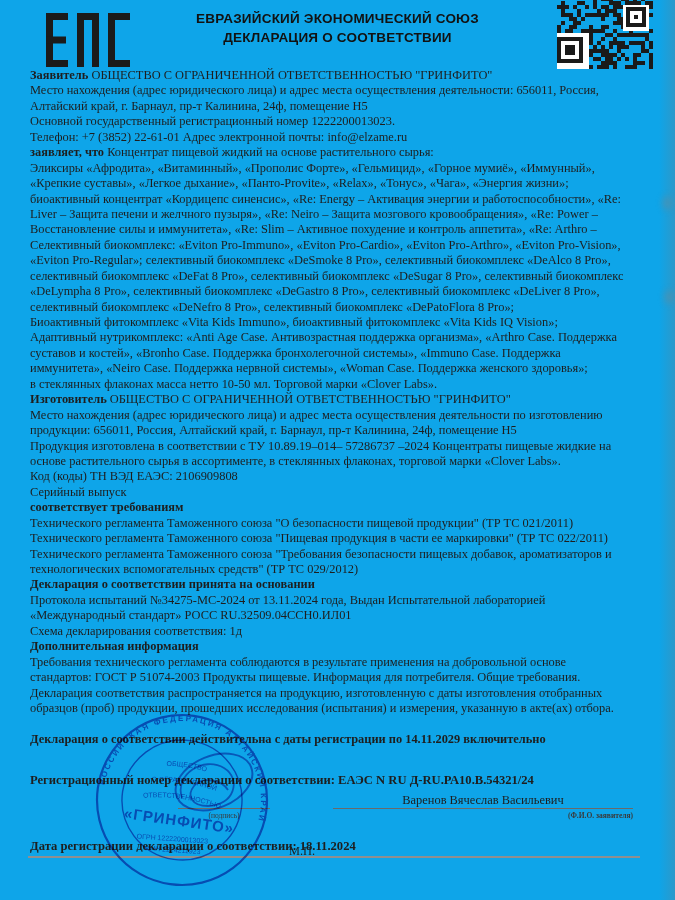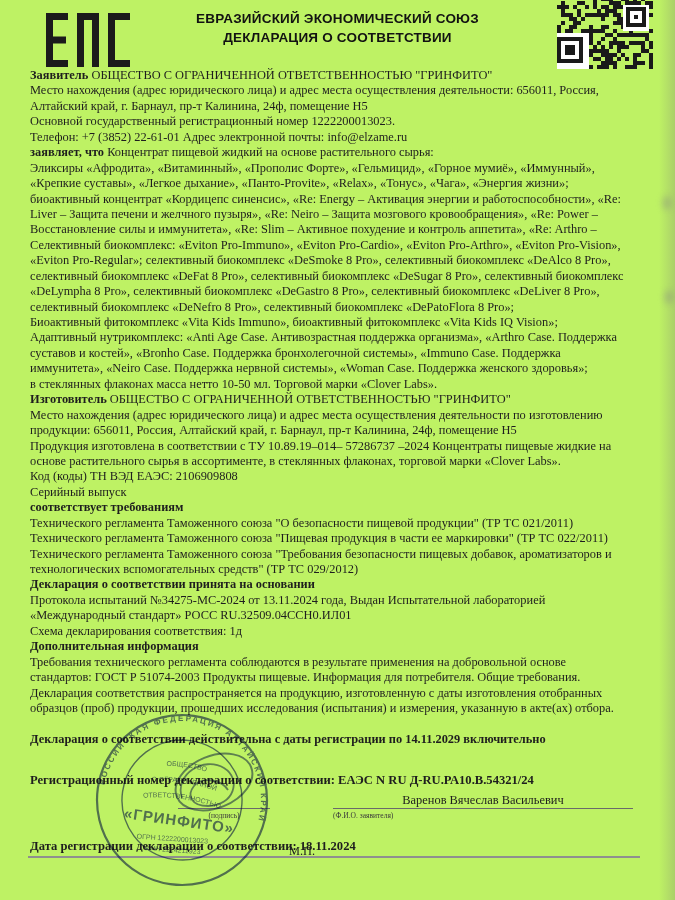--- a/index.html
+++ b/index.html
@@ -1,17 +1,17 @@
 <!DOCTYPE html>
 <html><head>
 <meta charset="utf-8">
 <style>
   html,body{margin:0;padding:0;background:#e8e8e8;}
   .page{
-    position:relative;width:675px;height:900px;background:#bef264;overflow:hidden;
+    position:relative;width:675px;height:900px;background:#0ea5e9;overflow:hidden;
     font-family:"Liberation Serif", serif;color:#1e1e1e;margin:0 auto;
   }
   .scan-edge{position:absolute;right:0;top:0;width:16px;height:100%;
     background:linear-gradient(to right, rgba(120,120,120,0), rgba(120,120,120,0.28));}
   .scan-smudge{position:absolute;width:10px;height:14px;border-radius:50%;
     background:rgba(130,130,130,0.35);filter:blur(3px);}
   .doc-title{
     position:absolute;left:0;right:0;top:9px;text-align:center;
     font-family:"Liberation Sans", sans-serif;font-weight:bold;font-size:13.5px;
     line-height:19px;color:#121212;letter-spacing:.2px;
@@ -25,21 +25,21 @@
   .doc-lines{position:absolute;left:30px;top:68px;width:628px;}
   .line{white-space:nowrap;font-size:12.4px;line-height:15.45px;height:15.45px;overflow:visible;}
   .line b{font-weight:bold;}
   
   .mp{position:absolute;left:289px;top:796px;font-size:12.4px;margin-top:48px;}
   .sig-line{position:absolute;height:1px;background:#6a6a6a;}
   .sig-line.left{left:178px;top:808px;width:92px;}
   .sig-line.right{left:333px;top:808px;width:300px;}
   .sig-label{position:absolute;font-size:7.5px;color:#3a3a3a;}
   .sig-label.left{left:178px;top:811px;width:92px;text-align:center;}
-  .sig-label.right{left:333px;top:811px;width:300px;text-align:left;}
+  .sig-label.right{left:333px;top:811px;width:300px;text-align:right;font-weight:bold;}
   .sig-name{position:absolute;left:333px;top:793px;width:300px;text-align:center;font-size:12.4px;line-height:14px;}
   .reg-line{position:absolute;left:30px;font-weight:bold;font-size:12.6px;white-space:nowrap;}
   .reg-line.n1{top:773px;}
   .reg-line.n2{top:839px;}
   .bottom-rule{position:absolute;left:28px;top:856px;width:612px;height:1.5px;background:#8f8f8f;}
   
   .stamp{position:absolute;left:90px;top:708px;width:184px;height:184px;
     opacity:.8;mix-blend-mode:multiply;transform:rotate(8deg);}
   .sig-ink{position:absolute;left:152px;top:740px;width:120px;height:90px;
     opacity:.7;mix-blend-mode:multiply;}

